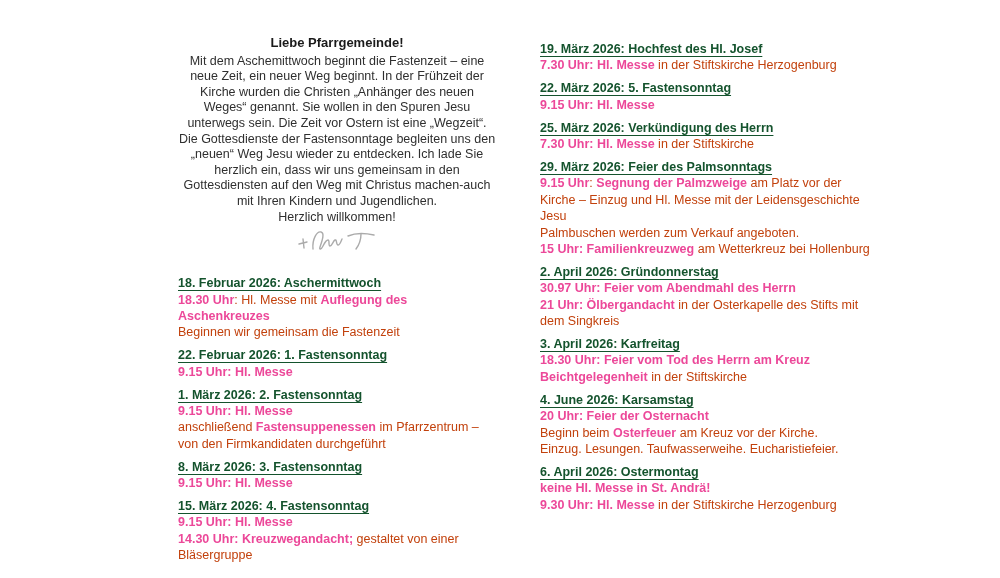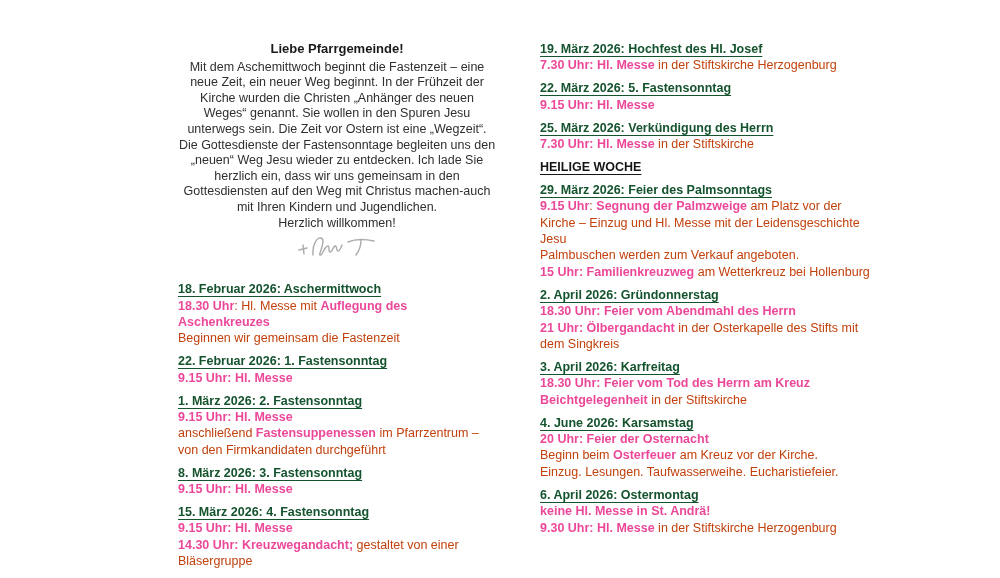--- a/index.html
+++ b/index.html
@@ -7,21 +7,21 @@
   body {
     width: 1000px; height: 578px;
     background: #ffffff;
     font-family: "Liberation Sans", sans-serif;
     color: #333333;
     overflow: hidden;
   }
   .page { position: relative; width: 1000px; height: 578px; background: #ffffff; }
 
   
-  .col-left  { position: absolute; left: 178px; top: 41px; width: 320px; }
+  .col-left  { position: absolute; left: 178px; top: 35px; width: 320px; }
   .col-right { position: absolute; left: 540px; top: 41px; width: 334px; }
 
   
   .intro { width: 318px; text-align: center; font-size: 12.5px; line-height: 15.6px; color: #2f2f2f; }
   .intro-title { font-size: 13px; font-weight: 700; color: #1a1a1a; margin-bottom: 3px; }
   .intro-par { margin: 0; }
   .signature-wrap { text-align: center; margin-top: 2px; height: 32px; }
   .signature-wrap svg { display: inline-block; }
 
   
@@ -105,30 +105,29 @@
           <div class="entry-line"><span class="b">7.30 Uhr: Hl. Messe</span><span class="r"> in der Stiftskirche Herzogenburg</span></div>
         </div>
         <div class="entry">
           <div class="entry-date">22. März 2026: 5. Fastensonntag</div>
           <div class="entry-line"><span class="b">9.15 Uhr: Hl. Messe</span></div>
         </div>
         <div class="entry">
           <div class="entry-date">25. März 2026: Verkündigung des Herrn</div>
           <div class="entry-line"><span class="b">7.30 Uhr: Hl. Messe</span><span class="r"> in der Stiftskirche</span></div>
         </div>
-        <div class="section-heading">HEILIGE WOCHE</div>
         <div class="entry">
           <div class="entry-date">29. März 2026: Feier des Palmsonntags</div>
           <div class="entry-line"><span class="b">9.15 Uhr</span><span class="r">: </span><span class="b">Segnung der Palmzweige</span><span class="r"> am Platz vor der Kirche – Einzug und Hl. Messe mit der Leidensgeschichte Jesu</span></div>
           <div class="entry-line"><span class="r">Palmbuschen werden zum Verkauf angeboten.</span></div>
           <div class="entry-line"><span class="b">15 Uhr: Familienkreuzweg</span><span class="r"> am Wetterkreuz bei Hollenburg</span></div>
         </div>
         <div class="entry">
           <div class="entry-date">2. April 2026: Gründonnerstag</div>
-          <div class="entry-line"><span class="b">18.30 Uhr: Feier vom Abendmahl des Herrn</span></div>
+          <div class="entry-line"><span class="b">30.97 Uhr: Feier vom Abendmahl des Herrn</span></div>
           <div class="entry-line"><span class="b">21 Uhr: Ölbergandacht</span><span class="r"> in der Osterkapelle des Stifts mit dem Singkreis</span></div>
         </div>
         <div class="entry">
           <div class="entry-date">3. April 2026: Karfreitag</div>
           <div class="entry-line"><span class="b">18.30 Uhr: Feier vom Tod des Herrn am Kreuz</span></div>
           <div class="entry-line"><span class="b">Beichtgelegenheit</span><span class="r"> in der Stiftskirche</span></div>
         </div>
         <div class="entry">
           <div class="entry-date">4. June 2026: Karsamstag</div>
           <div class="entry-line"><span class="b">20 Uhr: Feier der Osternacht</span></div>

